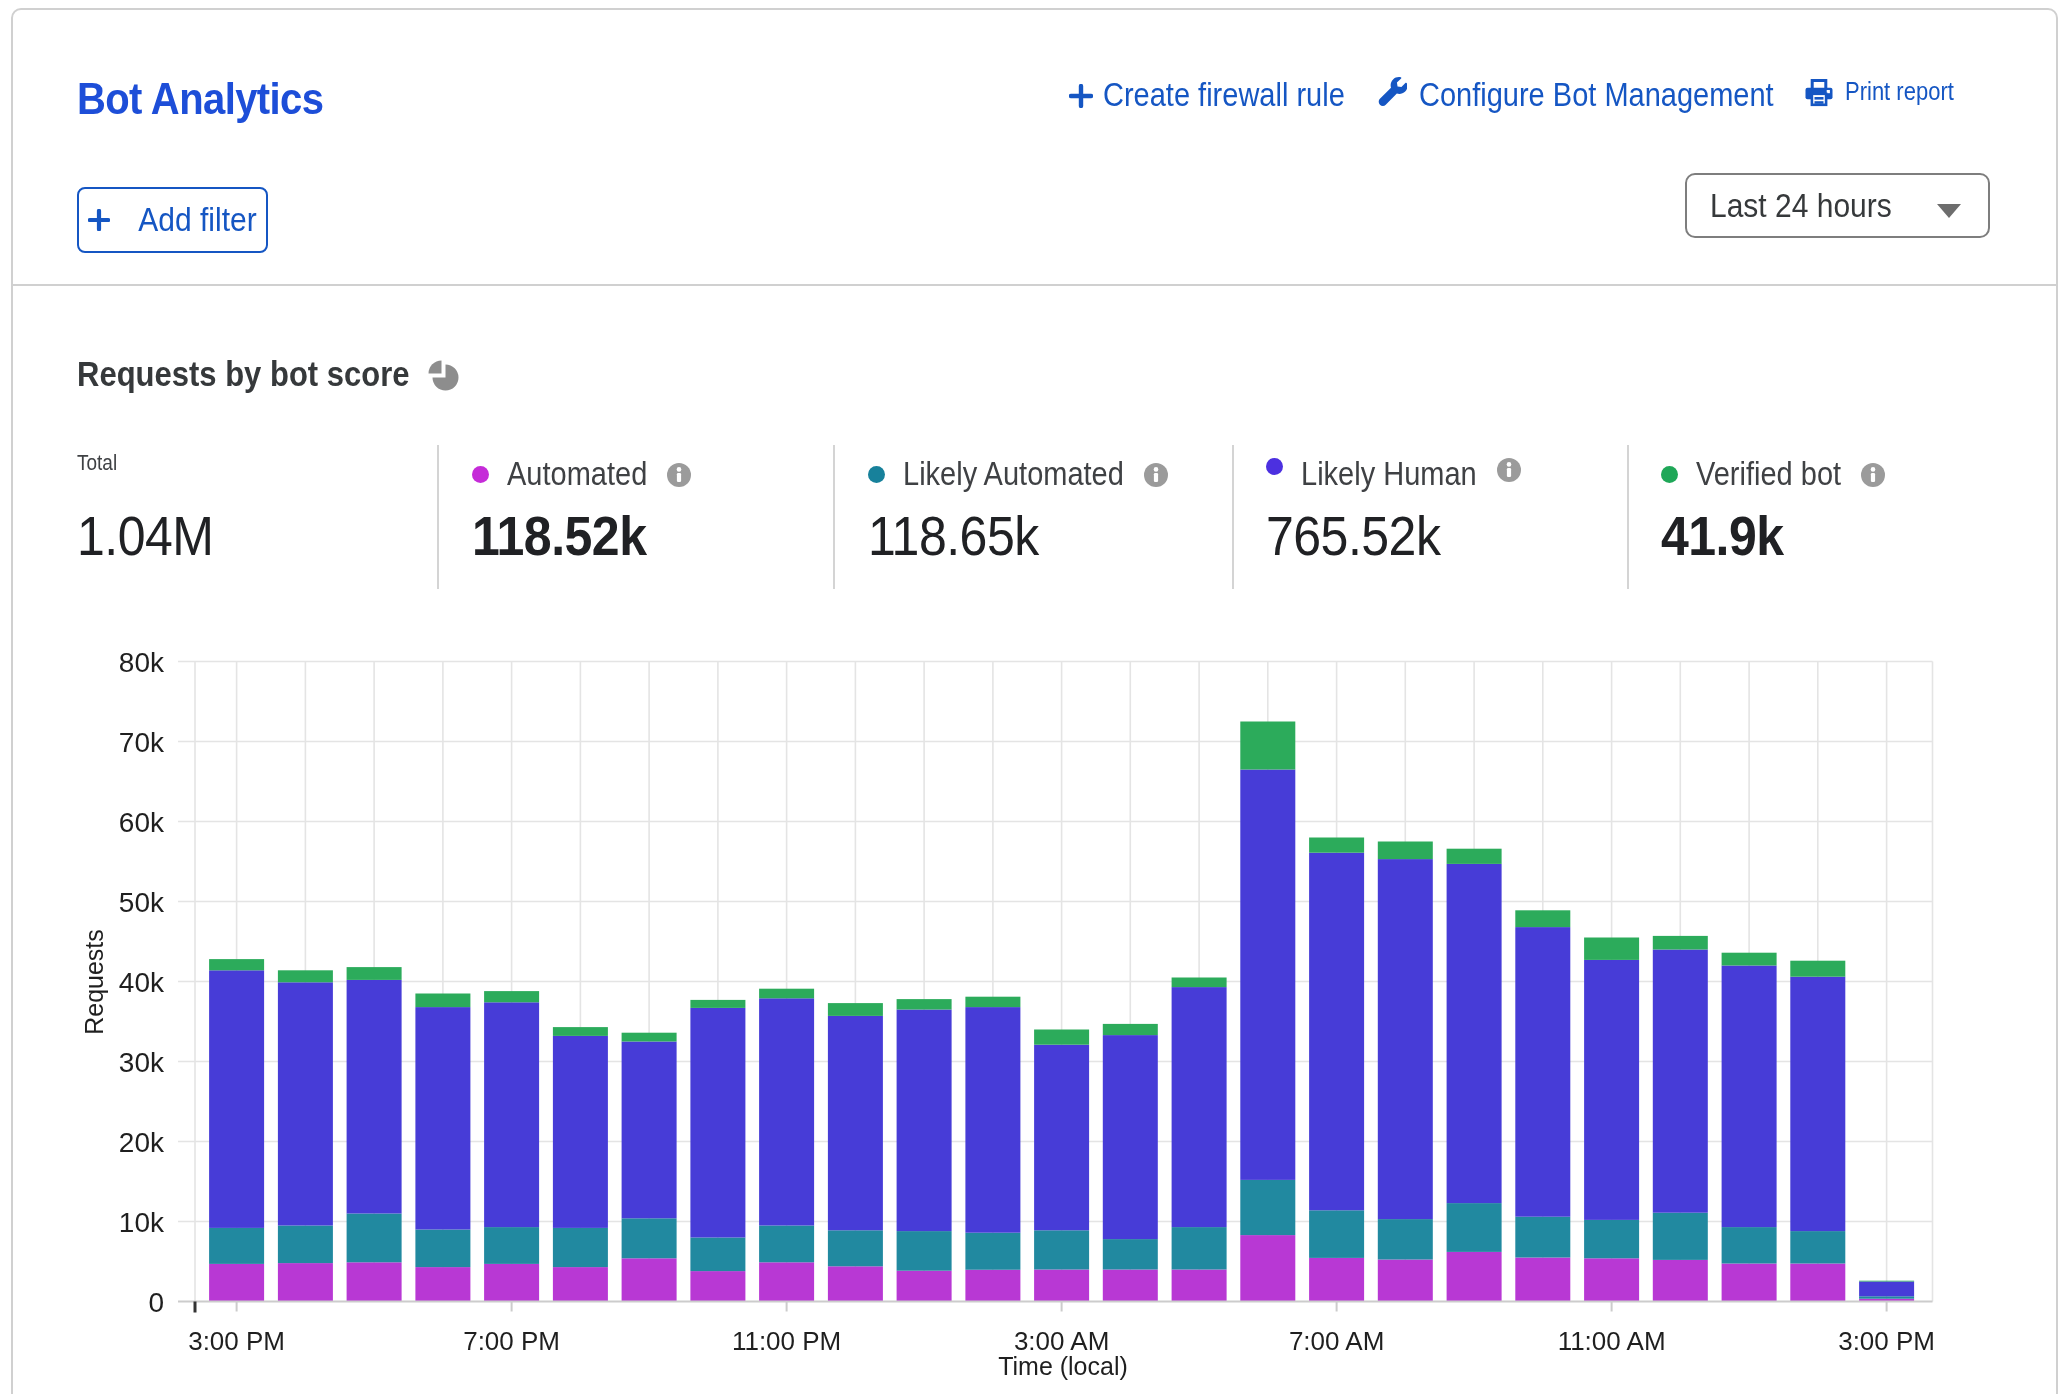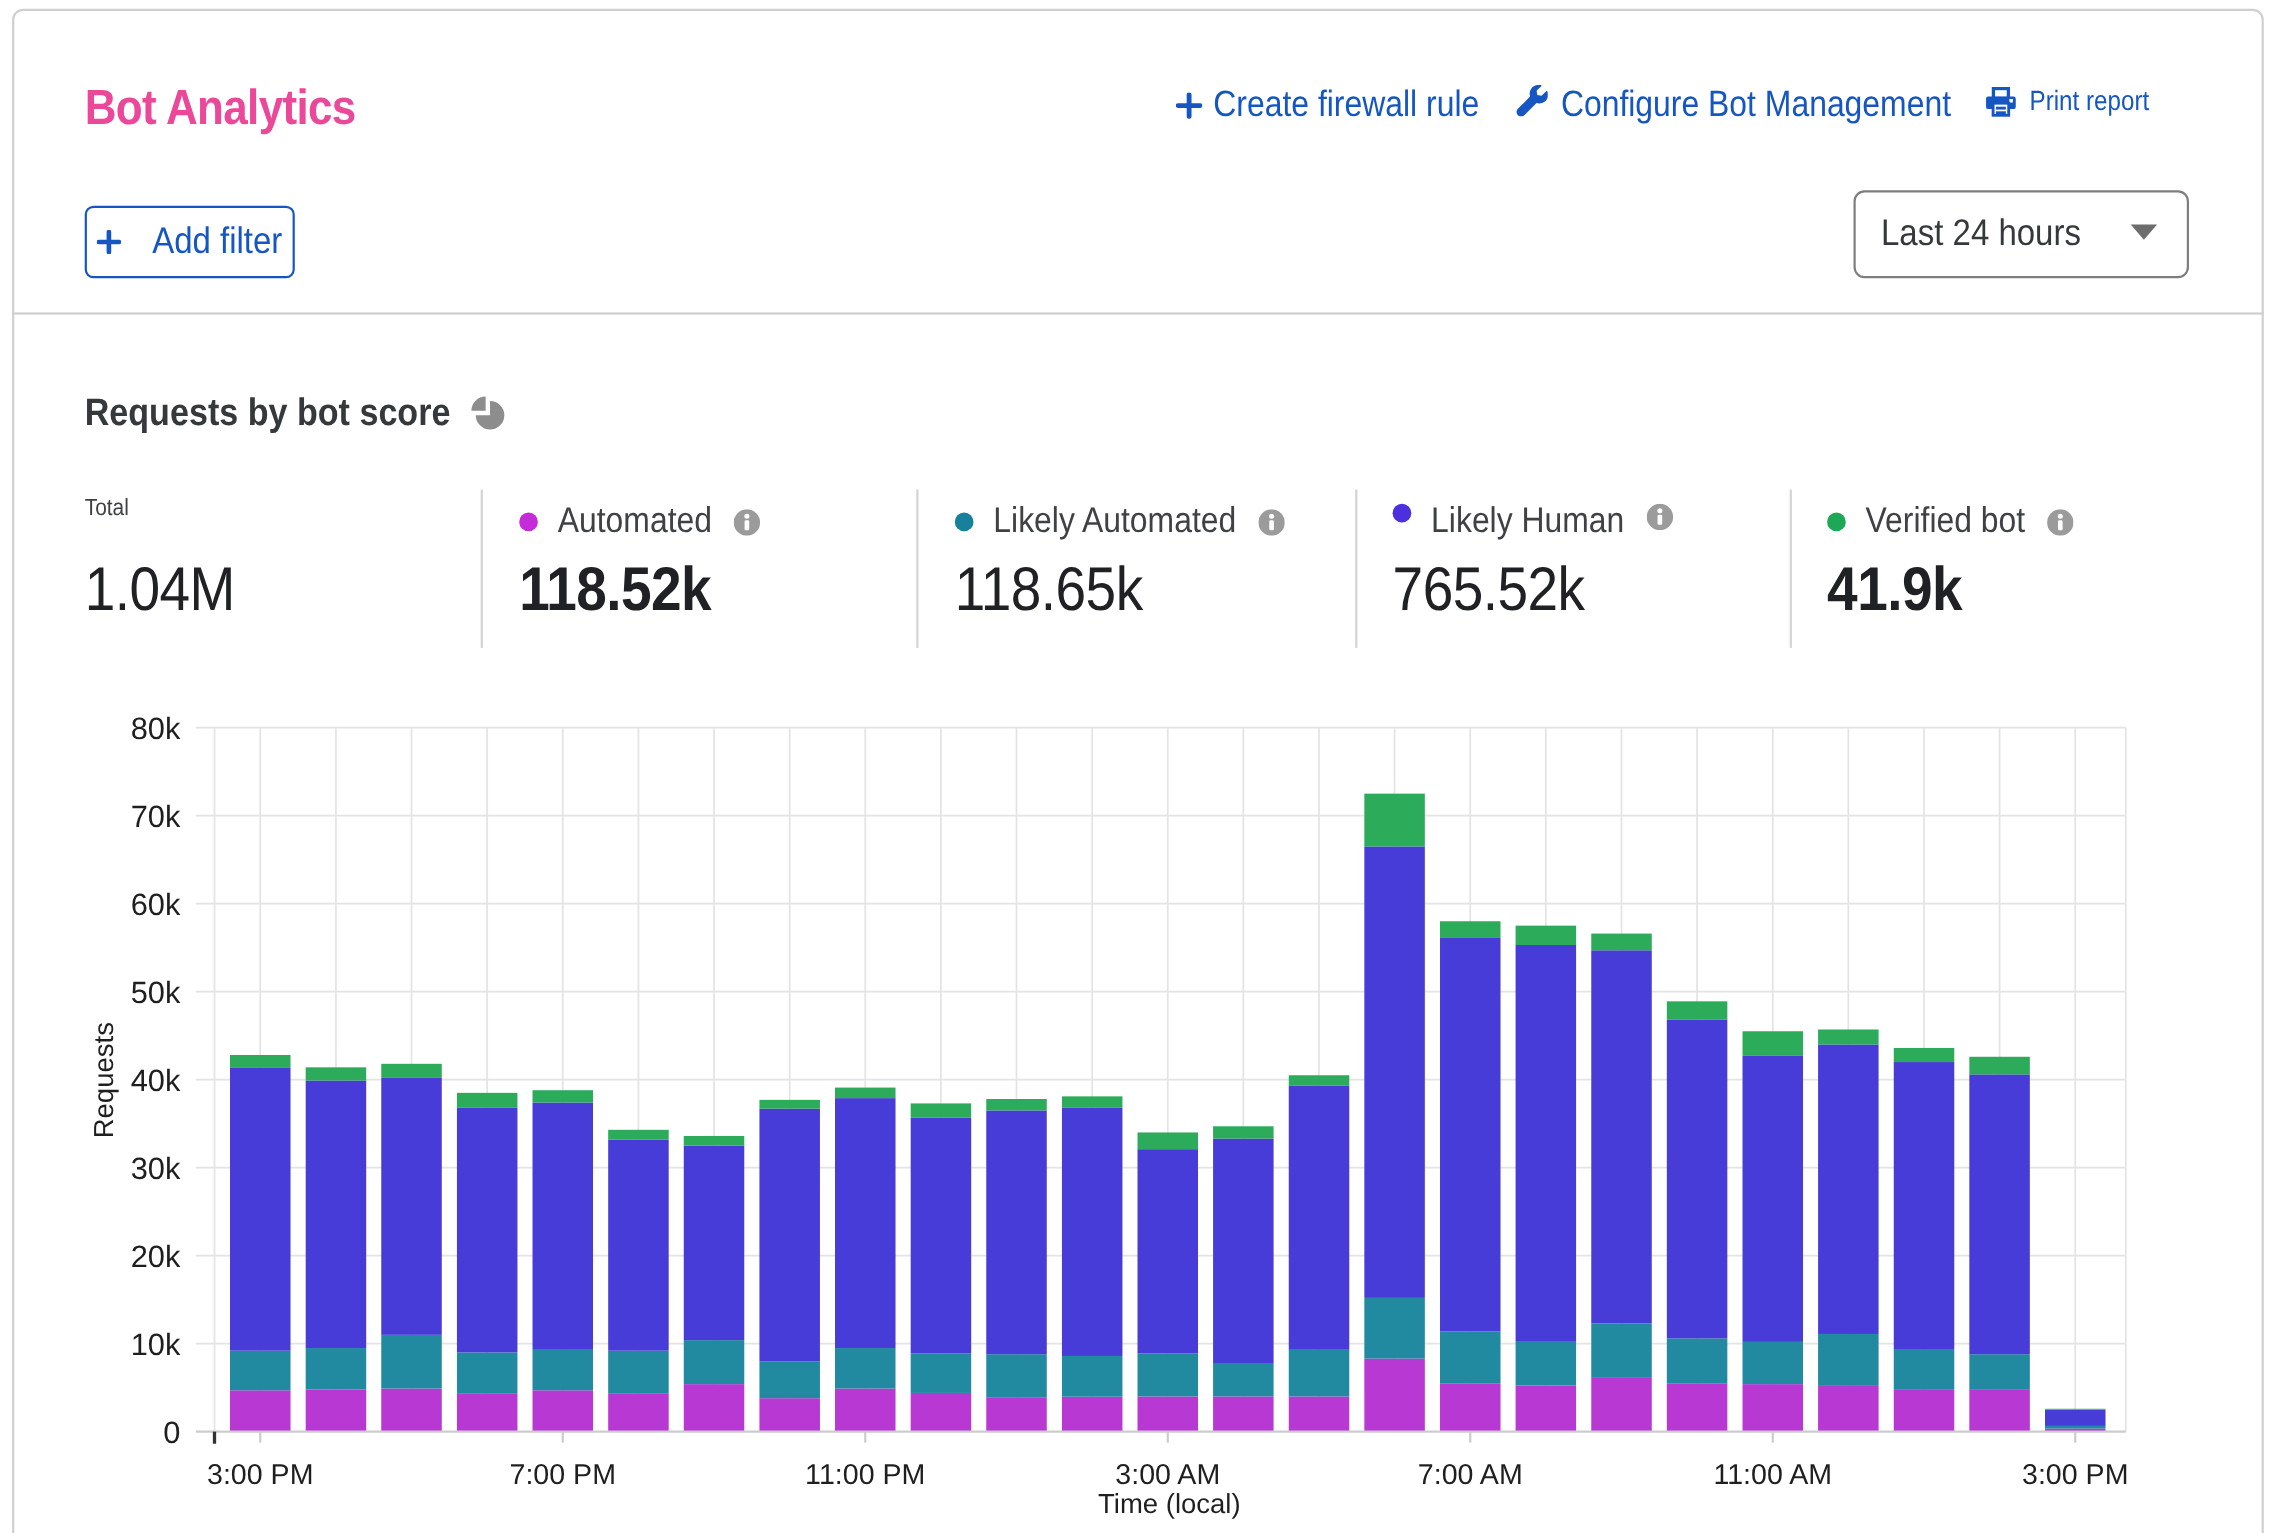--- a/index.html
+++ b/index.html
@@ -1,20 +1,20 @@
 <!DOCTYPE html>
 <html><head><meta charset="utf-8">
 <style>
 *{margin:0;padding:0;box-sizing:border-box}
 html,body{width:2070px;height:1394px;background:#fff;font-family:"Liberation Sans",sans-serif;overflow:hidden;position:relative}
 .abs{position:absolute}
 </style></head>
 <body>
 <div class="abs" style="left:11px;top:8px;width:2047px;height:1500px;border:2px solid #d0d0d0;border-radius:10px"></div>
-<div class="abs" style="left:77px;top:76px;font-size:40px;font-weight:bold;letter-spacing:-0.6px;color:#ec4899"><span style="display:inline-block;transform:scaleY(1.12);transform-origin:center">Bot Analytics</span></div>
+<div class="abs" style="left:77px;top:76px;font-size:40px;font-weight:bold;letter-spacing:-0.6px;color:#1d4ed8"><span style="display:inline-block;transform:scaleY(1.12);transform-origin:center">Bot Analytics</span></div>
 
 <div class="abs" style="left:1069px;top:84px"><svg width="24" height="24" viewBox="0 0 24 24">
       <path d="M12 2v20M2 12h20" stroke="#1556c3" stroke-width="4.4" stroke-linecap="round"></path>
     </svg></div>
 <div class="abs" style="left:1103px;top:79px;font-size:29px;color:#1556c3"><span style="display:inline-block;transform:scaleY(1.15);transform-origin:center">Create firewall rule</span></div>
 <div class="abs" style="left:1378px;top:77px"><svg width="29" height="29" viewBox="0 0 512 512">
       <path fill="#1556c3" d="M507.7 109.3c-2.2-9.1-13.5-12.3-20.1-5.6l-74.4 74.4-67.9-11.3-11.3-67.9 74.4-74.4c6.7-6.7 3.5-18-5.6-20.1-47.4-11.7-99.6 1.1-136.8 38.3-39.8 39.8-51.8 97-36.6 147.4L33.7 385.9c-28.5 28.5-28.5 74.8 0 103.3s74.8 28.5 103.3 0l195.7-195.7c50.5 15.2 107.6 3.3 147.4-36.6 37.4-37.2 50.1-89.4 38.4-136.8z"></path>
     </svg></div>
 <div class="abs" style="left:1419px;top:79px;font-size:29px;color:#1556c3"><span style="display:inline-block;transform:scaleY(1.15);transform-origin:center">Configure Bot Management</span></div>
 <div class="abs" style="left:1805px;top:79px"><svg width="28" height="28" viewBox="0 0 28 28">
@@ -29,21 +29,21 @@
 
 <div class="abs" style="left:77px;top:187px;width:191px;height:66px;border:2px solid #1556c3;border-radius:8px;display:flex;align-items:center;justify-content:center;gap:28px">
     <span style="display:inline-flex">
       <svg width="22" height="22" viewBox="0 0 24 24">
         <path d="M12 2v20M2 12h20" stroke="#1556c3" stroke-width="4.6" stroke-linecap="round"></path>
       </svg>
     </span>
     <span style="font-size:30px;color:#1556c3;display:inline-block;transform:scaleY(1.12);transform-origin:center">Add filter</span>
   </div>
 
-<div class="abs" style="left:1685px;top:173px;width:305px;height:80px;border:2px solid #7e7e7e;border-radius:10px;display:flex;align-items:center">
+<div class="abs" style="left:1685px;top:173px;width:305px;height:65px;border:2px solid #7e7e7e;border-radius:10px;display:flex;align-items:center">
     <span style="font-size:30px;color:#36393b;margin-left:23px;display:inline-block;transform:scaleY(1.12);transform-origin:center">Last 24 hours</span>
     <span style="position:absolute;right:27px;top:29px;width:0;height:0;border-left:12px solid transparent;border-right:12px solid transparent;border-top:14px solid #6d6d6d"></span>
   </div>
 
 <div class="abs" style="left:11px;top:284px;width:2047px;height:2px;background:#d0d0d0"></div>
 
 <div class="abs" style="left:77px;top:357px;font-size:31px;font-weight:bold;color:#36393b"><span style="display:inline-block;transform:scaleY(1.12);transform-origin:center">Requests by bot score</span></div>
 <div class="abs" style="left:428px;top:360px"><svg width="31" height="31" viewBox="0 0 31 31">
       <path fill="#8d8d8d" d="M17.5 4.5 A13 13 0 1 1 4.5 17.5 L17.5 17.5 Z"></path>
       <path fill="#8d8d8d" d="M13.5 0.5 A13 13 0 0 0 0.5 13.5 L13.5 13.5 Z"></path>

